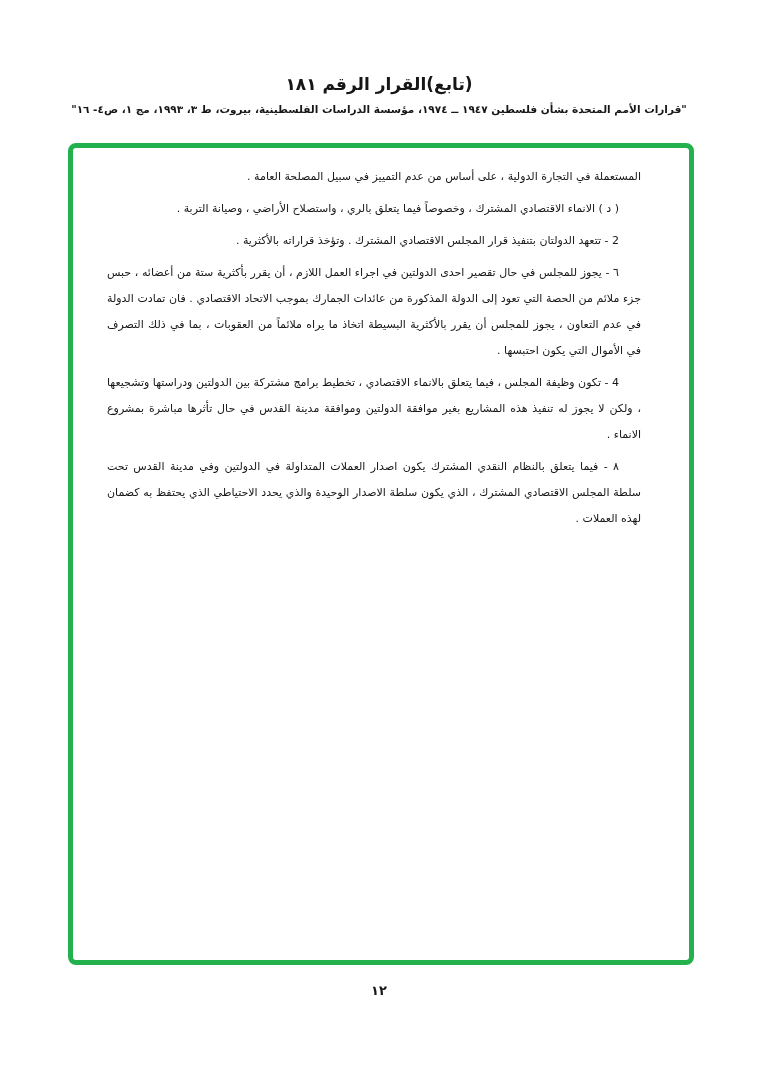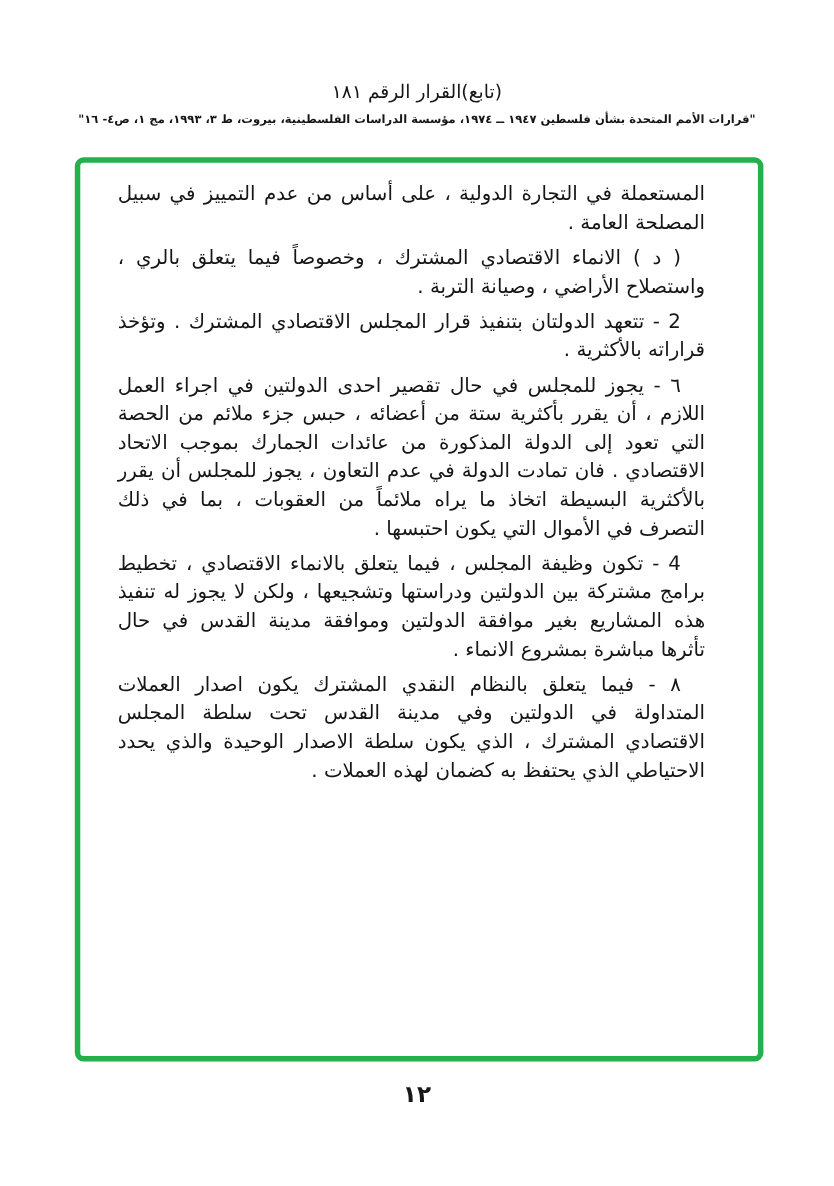--- a/index.html
+++ b/index.html
@@ -25,21 +25,21 @@
   .doc-header {
     position: absolute;
     top: 74px;
     left: 0;
     right: 0;
     direction: rtl;
     text-align: center;
   }
   .doc-title {
     font-size: 17px;
-    font-weight: normal;
+    font-weight: bold;
     line-height: 21px;
     color: var(--text);
   }
   .doc-citation {
     margin-top: 7px;
     font-size: 10.5px;
     font-weight: bold;
     line-height: 14px;
     color: var(--text);
     white-space: nowrap;
@@ -53,33 +53,33 @@
     border: 5px solid var(--accent-green);
     border-radius: 8px;
     background: var(--page-background);
     padding: 16px 48px 0 34px;
     direction: rtl;
     text-align: justify;
     overflow: hidden;
   }
   .para {
     margin: 0 0 6px 0;
-    font-size: 18px;
+    font-size: 11px;
     line-height: 26px;
     color: var(--text);
   }
   .para.indent { text-indent: 22px; }
   .page-number {
     position: absolute;
     top: 983px;
     left: 0;
     right: 0;
     text-align: center;
     direction: rtl;
-    font-size: 21px;
+    font-size: 13px;
     font-weight: bold;
     color: var(--text);
   }
 </style>
 </head>
 <body>
 
 <div class="page">
 
   <header class="doc-header">

